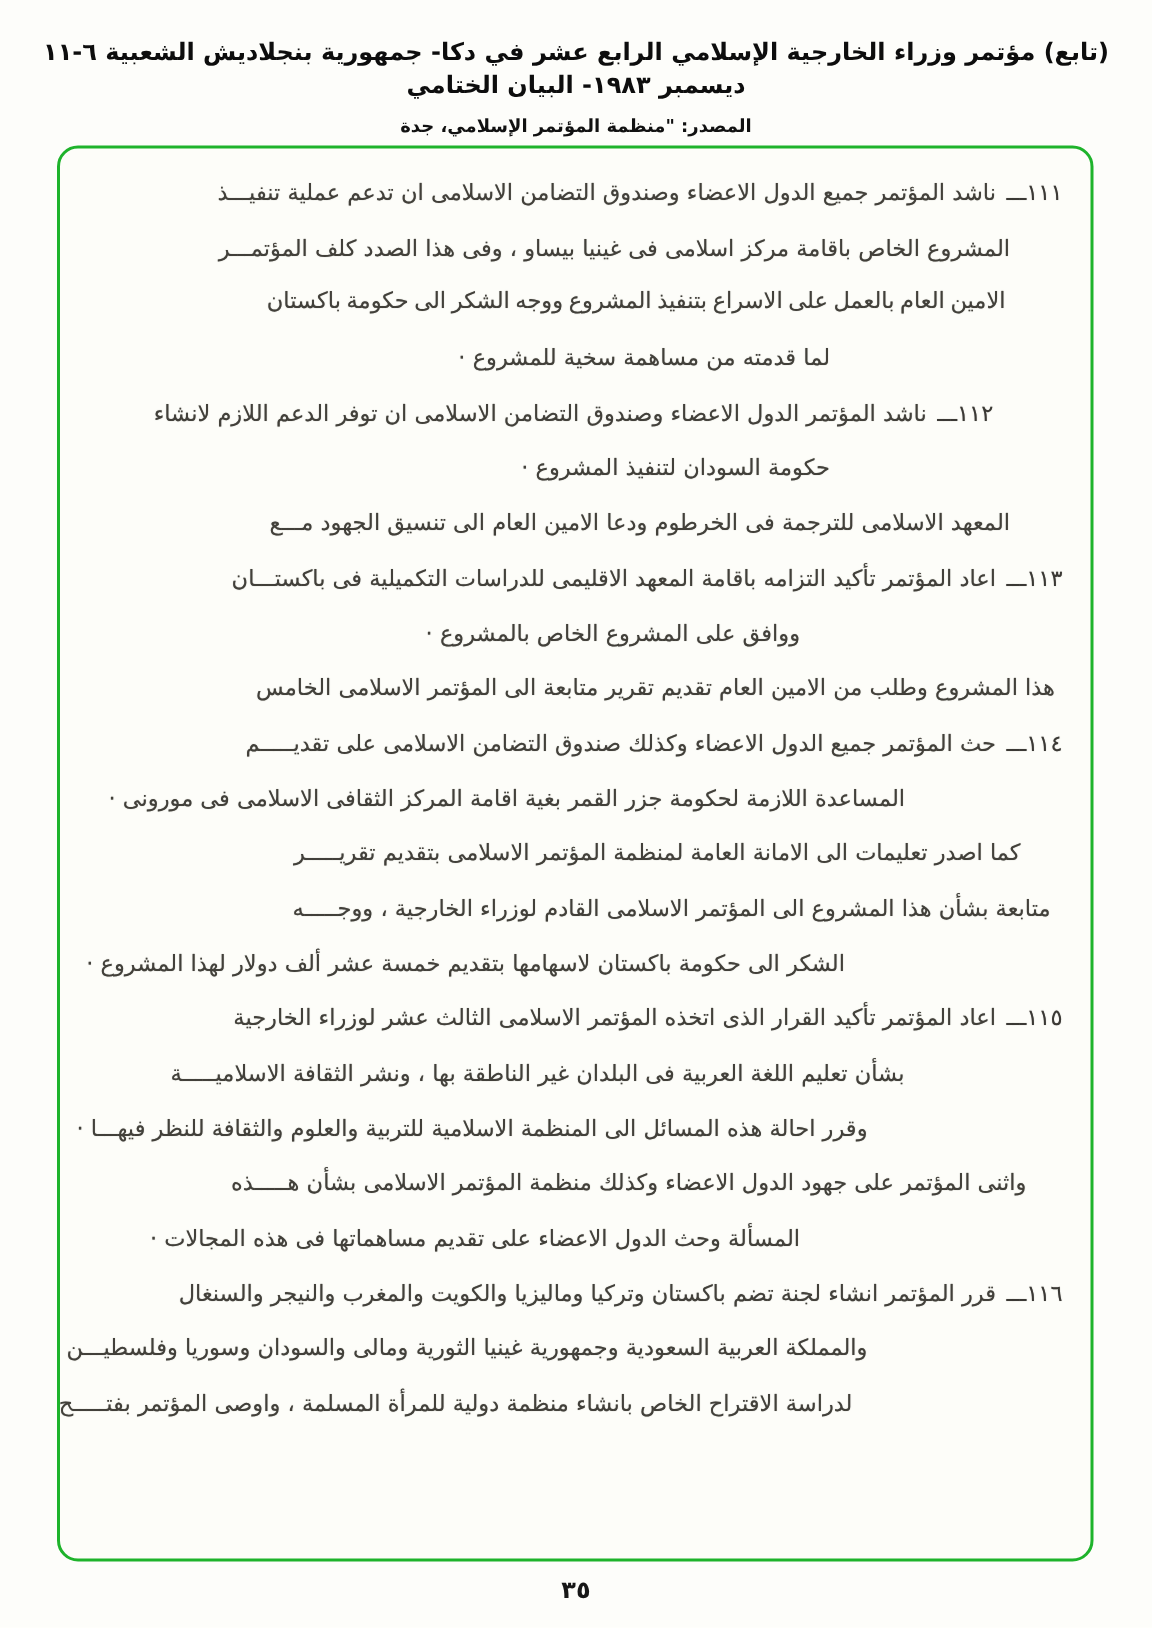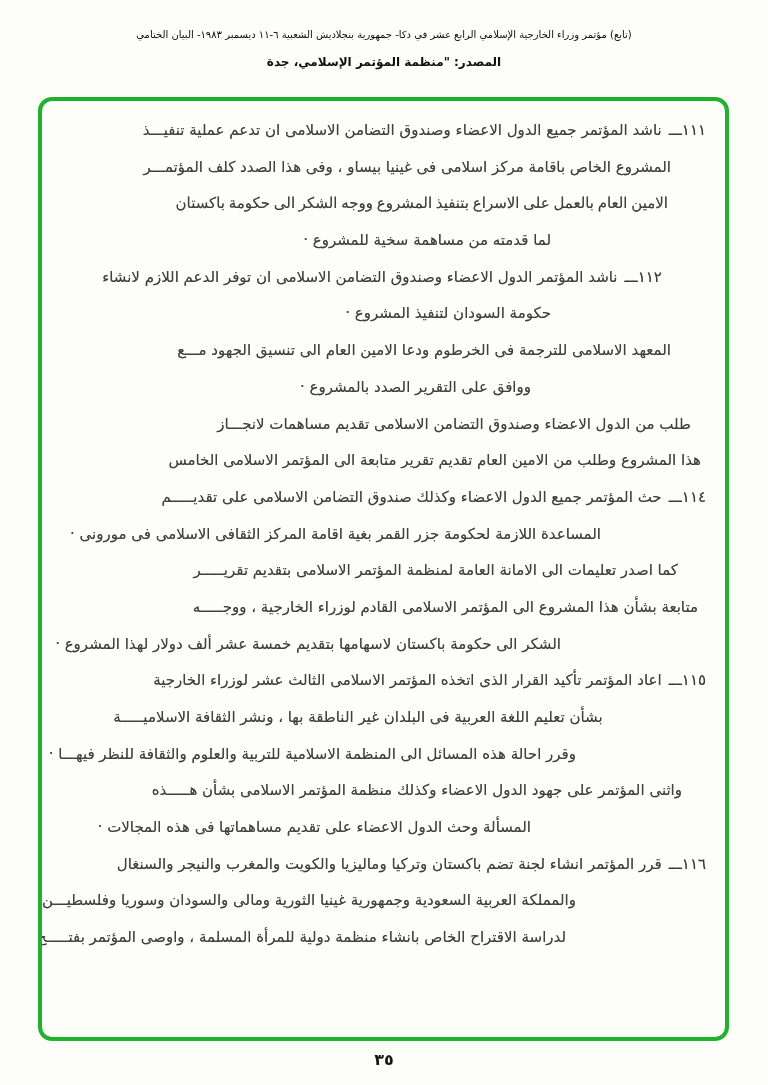--- a/index.html
+++ b/index.html
@@ -8,32 +8,32 @@
     width:768px;height:1085px;
     background:#fdfdfa;
     font-family:"DejaVu Sans",sans-serif;
     overflow:hidden;
   }
   .header{
     position:absolute;top:24px;left:0;right:0;
     text-align:center;color:#0d0d0d;
   }
   .header .h-main{
-    font-size:10px;font-weight:normal;line-height:22px;
+    font-size:16px;font-weight:bold;line-height:22px;
     padding:0 6px;
     letter-spacing:0;
   }
   .header .h-src{
     font-size:12px;font-weight:bold;margin-top:9px;color:#111;
   }
   .frame{
     position:absolute;left:38px;top:97px;
     width:691px;height:944px;
     box-sizing:border-box;
-    border:4px solid #84cc16;
+    border:2px solid #84cc16;
     border-radius:14px;
     background:#fdfdf9;
   }
   .doc-body{
     direction:rtl;
     text-align:right;
     padding:11px 19px 0 16px;
     overflow:hidden;
     height:100%;
     box-sizing:border-box;
@@ -71,22 +71,22 @@
 
   <div class="frame" style="border-color: rgb(30, 179, 43);">
     <div class="doc-body">
         <div class="line" style="padding-right: 0px;"><span class="pnum">١١١ـــ</span><span>ناشد المؤتمر جميع الدول الاعضاء وصندوق التضامن الاسلامى ان تدعم عملية تنفيـــذ</span></div>
         <div class="line" style="padding-right: 35px;"><span>المشروع الخاص باقامة مركز اسلامى فى غينيا بيساو ، وفى هذا الصدد كلف المؤتمـــر</span></div>
         <div class="line" style="padding-right: 38px; font-family: Liberation Serif, serif;"><span>الامين العام بالعمل على الاسراع بتنفيذ المشروع ووجه الشكر الى حكومة باكستان</span></div>
         <div class="line" style="padding-right: 155px;"><span>لما قدمته من مساهمة سخية للمشروع ·</span></div>
         <div class="line" style="padding-right: 0px; text-align: center;"><span class="pnum">١١٢ـــ</span><span>ناشد المؤتمر الدول الاعضاء وصندوق التضامن الاسلامى ان توفر الدعم اللازم لانشاء</span></div>
         <div class="line" style="padding-right: 155px;"><span>حكومة السودان لتنفيذ المشروع ·</span></div>
         <div class="line" style="padding-right: 35px;"><span>المعهد الاسلامى للترجمة فى الخرطوم ودعا الامين العام الى تنسيق الجهود مـــع</span></div>
-        <div class="line" style="padding-right: 175px;"><span>ووافق على التقرير الصدد بالمشروع ·</span></div>
-        <div class="line" style="padding-right: 15px;"><span>طلب من الدول الاعضاء وصندوق التضامن الاسلامى تقديم مساهمات لانجـــاز</span></div>
+        <div class="line" style="padding-right: 0px;"><span class="pnum">١١٣ـــ</span><span>اعاد المؤتمر تأكيد التزامه باقامة المعهد الاقليمى للدراسات التكميلية فى باكستـــان</span></div>
+        <div class="line" style="padding-right: 175px;"><span>ووافق على المشروع الخاص بالمشروع ·</span></div>
         <div class="line" style="padding-right: 5px;"><span>هذا المشروع وطلب من الامين العام تقديم تقرير متابعة الى المؤتمر الاسلامى الخامس</span></div>
         <div class="line" style="padding-right: 0px;"><span class="pnum">١١٤ـــ</span><span>حث المؤتمر جميع الدول الاعضاء وكذلك صندوق التضامن الاسلامى على تقديـــــم</span></div>
         <div class="line" style="padding-right: 105px;"><span>المساعدة اللازمة لحكومة جزر القمر بغية اقامة المركز الثقافى الاسلامى فى مورونى ·</span></div>
         <div class="line" style="padding-right: 28px;"><span>كما اصدر تعليمات الى الامانة العامة لمنظمة المؤتمر الاسلامى بتقديم تقريـــــر</span></div>
         <div class="line" style="padding-right: 8px;"><span>متابعة بشأن هذا المشروع الى المؤتمر الاسلامى القادم لوزراء الخارجية ، ووجـــــه</span></div>
         <div class="line" style="padding-right: 145px;"><span>الشكر الى حكومة باكستان لاسهامها بتقديم خمسة عشر ألف دولار لهذا المشروع ·</span></div>
         <div class="line" style="padding-right: 0px;"><span class="pnum">١١٥ـــ</span><span>اعاد المؤتمر تأكيد القرار الذى اتخذه المؤتمر الاسلامى الثالث عشر لوزراء الخارجية</span></div>
         <div class="line" style="padding-right: 48px; text-align: center;"><span>بشأن تعليم اللغة العربية فى البلدان غير الناطقة بها ، ونشر الثقافة الاسلاميـــــة</span></div>
         <div class="line" style="padding-right: 130px;"><span>وقرر احالة هذه المسائل الى المنظمة الاسلامية للتربية والعلوم والثقافة للنظر فيهـــا ·</span></div>
         <div class="line" style="padding-right: 24px;"><span>واثنى المؤتمر على جهود الدول الاعضاء وكذلك منظمة المؤتمر الاسلامى بشأن هـــــذه</span></div>

